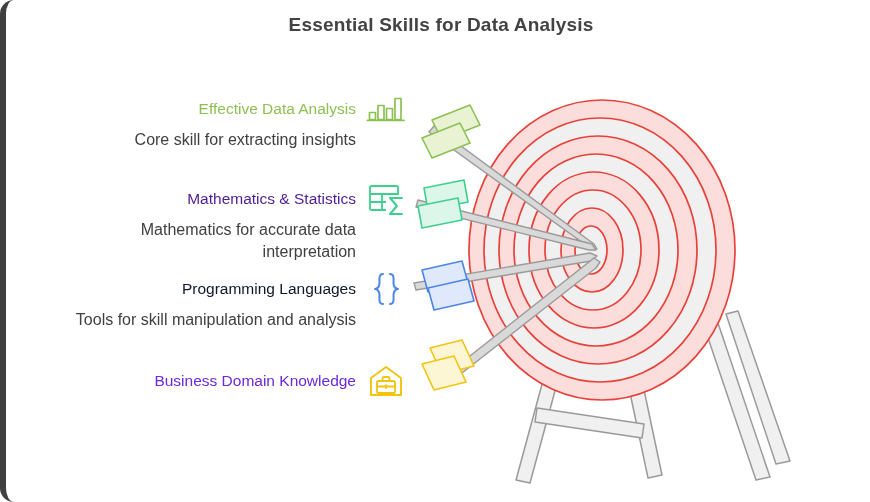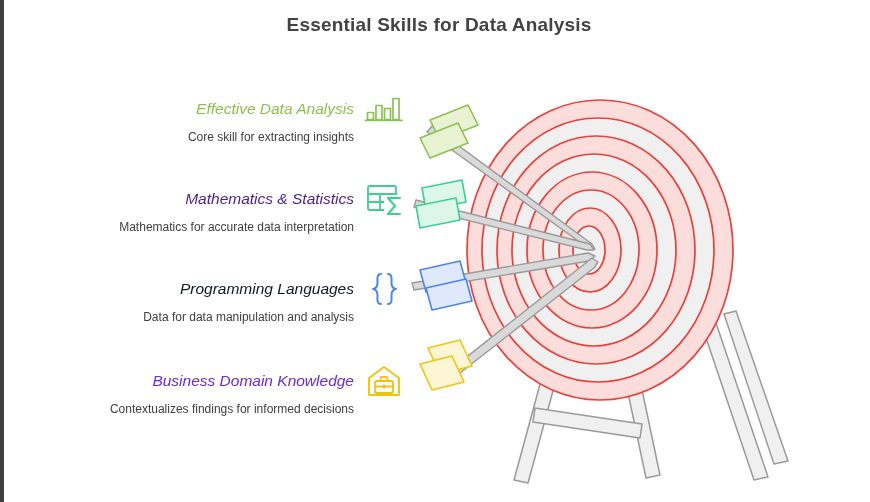--- a/index.html
+++ b/index.html
@@ -9,21 +9,22 @@
   }
   body {
     font-family: "Liberation Sans", sans-serif;
   }
   #canvas {
     position: relative;
     width: 870px;
     height: 502px;
     background: #ffffff;
     overflow: hidden;
-    border-left: 4px solid #404040;
+    border-left: 6px solid #404040;
+    border-radius: 14px;
   }
 
   
   #page-title {
     position: absolute;
     left: 0; top: 14px;
     width: 870px;
     text-align: center;
     font-size: 19px;
     font-weight: bold;
@@ -42,41 +43,40 @@
     position: absolute;
     left: 0;
     width: 360px;
   }
   .skill-head {
     display: flex;
     align-items: center;
     justify-content: flex-end;
     gap: 10px;
     height: 34px;
-    font-style: italic;
   }
   .skill-title {
     font-size: 15.5px;
     font-weight: normal;
     white-space: nowrap;
     line-height: 1;
   }
   .skill-icon {
     width: 40px;
     height: 34px;
     flex: 0 0 40px;
     display: flex;
     align-items: center;
     justify-content: center;
   }
   .skill-desc {
     margin-top: 3px;
     padding-right: 50px;
     text-align: right;
-    font-size: 12px;
+    font-size: 16px;
     color: #404040;
     line-height: 1.38;
   }
 
   
   #target-graphic {
     position: absolute;
     left: 398px;
     top: 78px;
     width: 470px;
@@ -136,39 +136,38 @@
         <span class="skill-title" style="color:#0f172a;">Programming Languages</span>
         <span class="skill-icon">
           <svg width="40" height="38" viewBox="0 0 40 38" aria-hidden="true">
             <g fill="none" stroke="#4a86e8" stroke-width="2" stroke-linecap="round" stroke-linejoin="round">
               <path d="M17 4 C12.5 4 13.5 9 13.5 13 C13.5 17 11 19 9 19 C11 19 13.5 21 13.5 25 C13.5 29 12.5 34 17 34"></path>
               <path d="M24 4 C28.5 4 27.5 9 27.5 13 C27.5 17 30 19 32 19 C30 19 27.5 21 27.5 25 C27.5 29 28.5 34 24 34"></path>
             </g>
           </svg>
         </span>
       </div>
-      <div class="skill-desc">Data for data manipulation and analysis</div>
+      <div class="skill-desc">Tools for skill manipulation and analysis</div>
     </div>
 
     <div class="skill-item" style="top:272px;">
       <div class="skill-head">
         <span class="skill-title" style="color:#6d28d9;">Business Domain Knowledge</span>
         <span class="skill-icon">
           <svg width="40" height="36" viewBox="0 0 40 36" aria-hidden="true">
             <path d="M5 32 L5 15 L20 4 L35 15 L35 32 Z" fill="none" stroke="#f1c40f" stroke-width="1.9" stroke-linejoin="round"></path>
             <g fill="none" stroke="#f1c40f" stroke-width="1.8" stroke-linejoin="round" stroke-linecap="round">
               <rect x="11" y="18" width="18" height="12" rx="1.6"></rect>
               <path d="M16.5 18 L16.5 15.5 C16.5 14.7 17.2 14 18 14 L22 14 C22.8 14 23.5 14.7 23.5 15.5 L23.5 18"></path>
               <line x1="11" y1="23.5" x2="29" y2="23.5"></line>
               <line x1="20" y1="22.2" x2="20" y2="25.2"></line>
             </g>
           </svg>
         </span>
       </div>
-      <div class="skill-desc">Contextualizes findings for informed decisions</div>
     </div>
 
   </div>
 
   <div id="target-graphic">
     <svg width="470" height="424" viewBox="0 0 470 424" aria-hidden="true">
 
       <g stroke="#9a9a9a" stroke-width="1.5" stroke-linejoin="round" fill="#f0f0f0">
 
         <path d="M300 248 L352 402 L366 399 L314 245 Z"></path>

